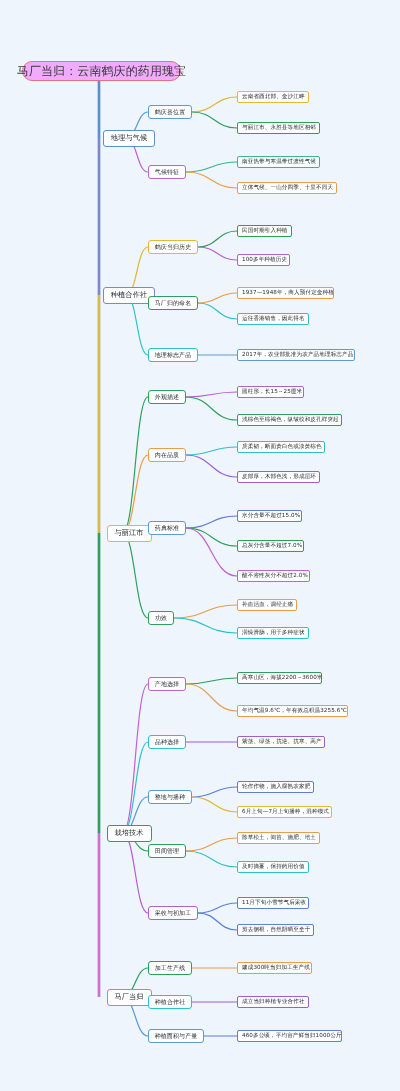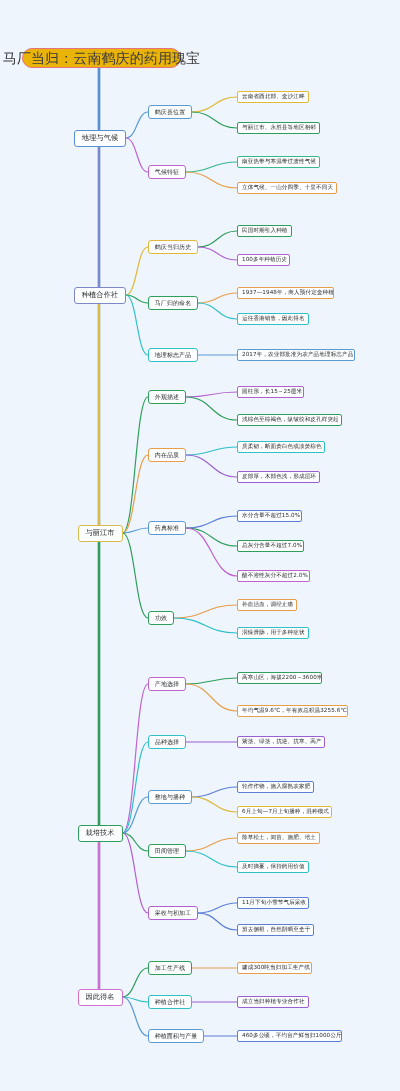--- a/index.html
+++ b/index.html
@@ -32,27 +32,29 @@
     align-items: center;
     justify-content: center;
     white-space: nowrap;
     line-height: 1.05;
     letter-spacing: 0.1px;
     color: #2a2a2a;
   }
   .node.root {
     border-radius: 16px;
     border-width: 1.2px;
-    font-size: 14px;
+    font-size: 12px;
     color: #3a3a3a;
-    background: #eab308;
+    background: #f0abfc;
+    margin-top: 13px;
   }
   .node.lvl1 {
     font-size: 7.2px;
     border-radius: 3px;
+    margin-left: 29px;
   }
   .node.lvl2 {
     font-size: 6px;
     border-radius: 3px;
   }
   .node.lvl3 {
     font-size: 5.6px;
     border-radius: 2px;
     justify-content: flex-start;
     padding-left: 4px;
@@ -250,21 +252,21 @@
       <div class="node lvl2" style="left: 148px; top: 906px; width: 50px; height: 14px; border-color: rgb(180, 95, 208);">
         <span>采收与初加工</span>
       </div>
       <div class="node lvl3" style="left: 237px; top: 897px; width: 72px; height: 12px; border-color: rgb(91, 127, 213);">
         <span>11月下旬小雪节气后采收</span>
       </div>
       <div class="node lvl3" style="left: 237px; top: 924px; width: 77px; height: 12px; border-color: rgb(91, 127, 213);">
         <span>剪去侧根，自然阴晒至全干</span>
       </div>
       <div class="node lvl1" style="left: 77.5px; top: 988.5px; width: 45px; height: 17px; border-color: rgb(208, 111, 208);">
-        <span>因此得名</span>
+        <span>马厂当归</span>
       </div>
       <div class="node lvl2" style="left: 148px; top: 961px; width: 44px; height: 14px; border-color: rgb(46, 158, 91);">
         <span>加工生产线</span>
       </div>
       <div class="node lvl3" style="left: 237px; top: 962px; width: 75px; height: 12px; border-color: rgb(232, 157, 74);">
         <span>建成300吨当归加工生产线</span>
       </div>
       <div class="node lvl2" style="left: 148px; top: 995px; width: 44px; height: 14px; border-color: rgb(47, 192, 200);">
         <span>种植合作社</span>
       </div>

